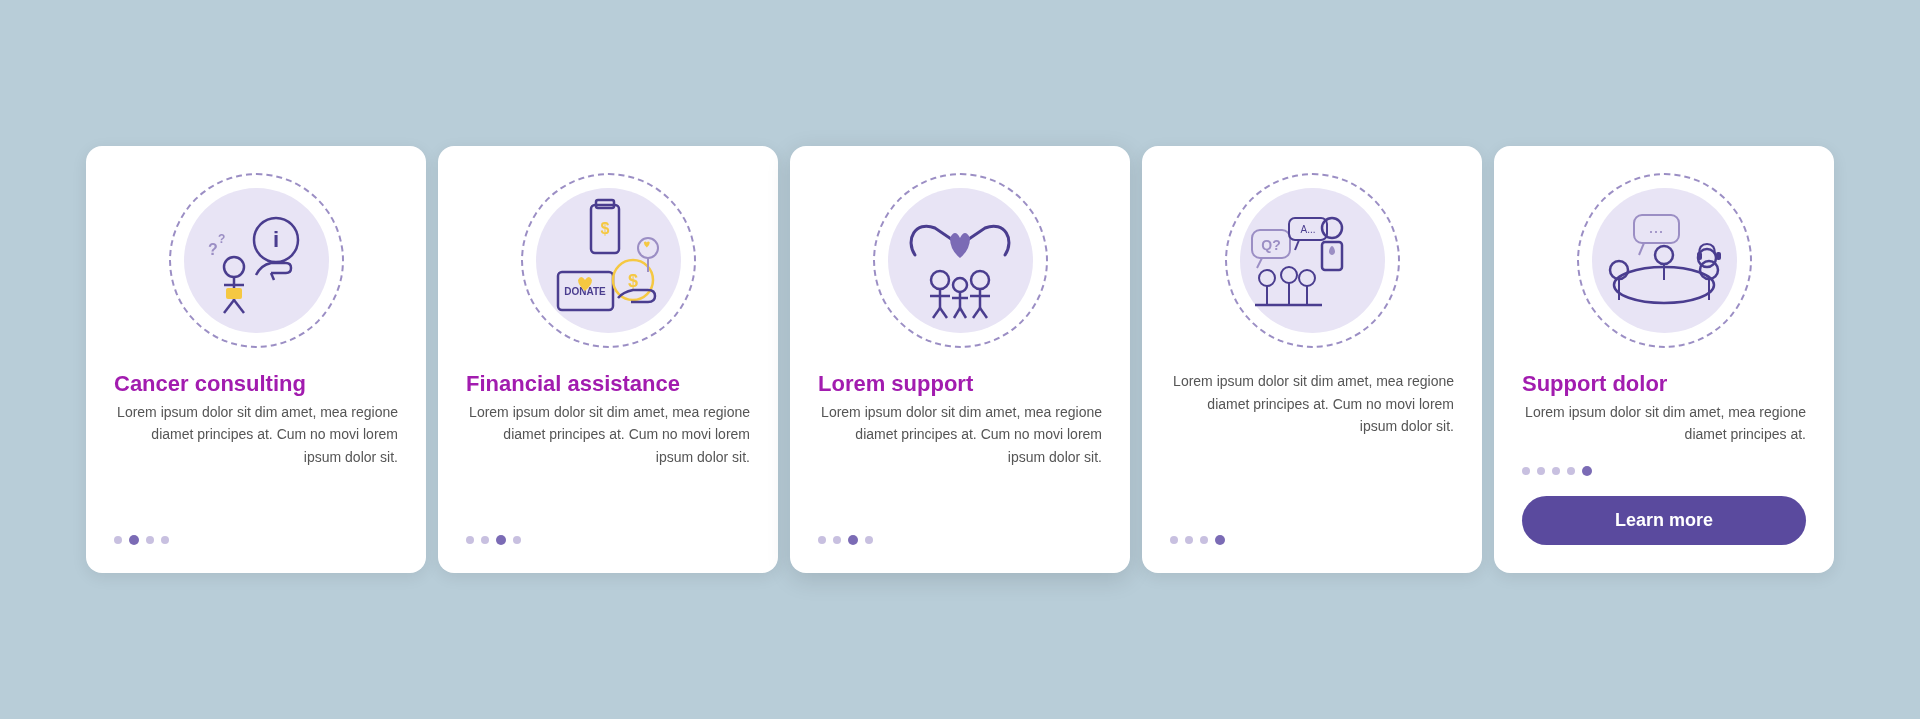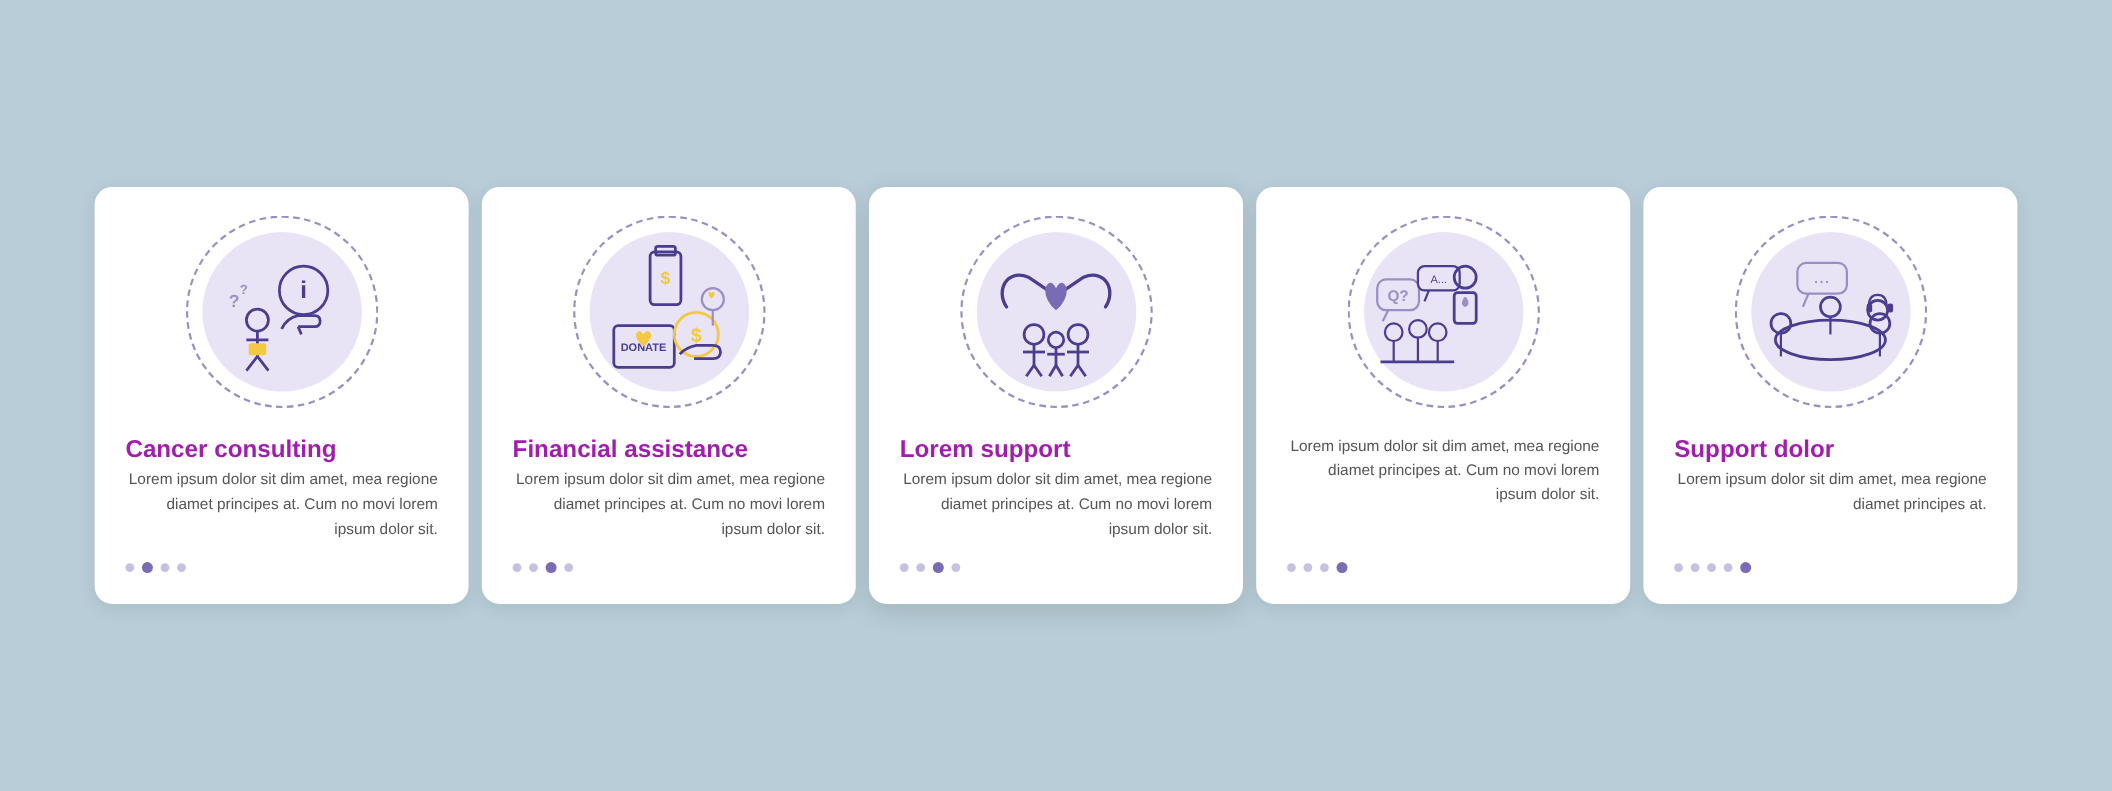--- a/index.html
+++ b/index.html
@@ -295,15 +295,16 @@
     </div>
     <div class="card-title">Support dolor</div>
     <div class="card-body">Lorem ipsum dolor sit dim amet, mea regione diamet principes at.</div>
     <div class="dots">
       <div class="dot"></div>
       <div class="dot"></div>
       <div class="dot"></div>
       <div class="dot"></div>
       <div class="dot active"></div>
     </div>
+    <button class="learn-more-btn">Learn more</button>
   </div>
 
 </div>
 
 </body></html>

